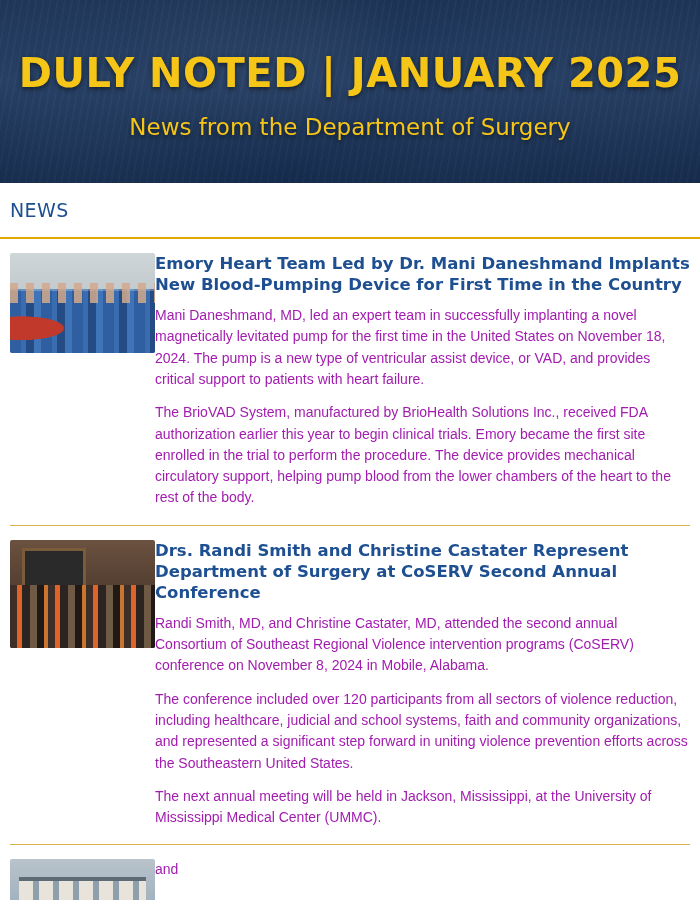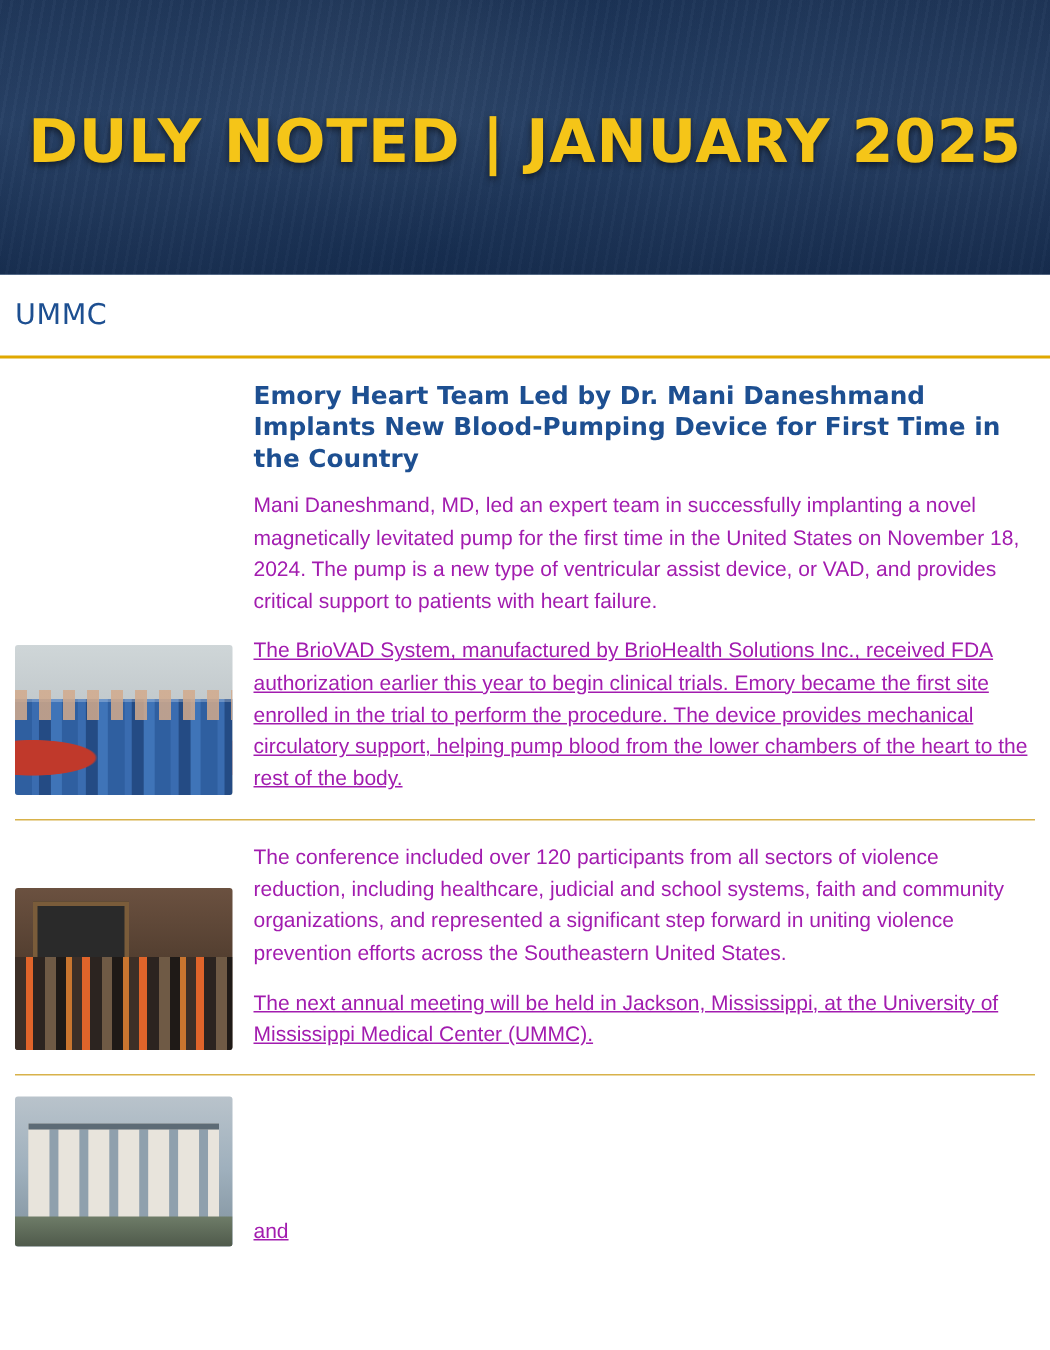--- a/index.html
+++ b/index.html
@@ -95,24 +95,23 @@
     font-family: "DejaVu Sans", sans-serif;
   }
 
   
   .articles {
     padding: 0 10px;
     box-sizing: border-box;
   }
   .article {
     display: flex;
-    gap: 14px;
     padding: 14px 0 16px 0;
     border-bottom: 1px solid #d8b24a;
-    align-items: flex-end;
+    align-items: flex-start;
   }
   .article:last-child { border-bottom: none; }
 
   .thumb {
     width: 145px;
     flex: 0 0 145px;
     height: 100px;
     border-radius: 2px;
     overflow: hidden;
     position: relative;
@@ -199,51 +198,54 @@
     line-height: 1.28;
     font-weight: bold;
     margin: 0 0 10px 0;
   }
   .para {
     font-size: 14px;
     line-height: 1.52;
     margin: 0 0 12px 0;
     color: #a21caf;
   }
-  .para:last-child { margin-bottom: 0; text-decoration: underline; }
+  .para:last-child { margin-bottom: 0; }
 </style>
 </head>
 <body>
 
 <div class="hero">
   <div class="hero-photo"></div>
   <div class="hero-overlay"></div>
   <div class="hero-text">
     <div class="hero-title">DULY NOTED | JANUARY 2025</div>
+    <div class="hero-sub">News from the Department of Surgery</div>
   </div>
 </div>
 
 <div class="section-band">
-  <div class="section-title">UMMC</div>
+  <div class="section-title">NEWS</div>
 </div>
 
 <div class="articles">
 
   <div class="article">
     <div class="thumb thumb-group"></div>
     <div class="body">
       <h2 class="headline">Emory Heart Team Led by Dr. Mani Daneshmand Implants New Blood-Pumping Device for First Time in the Country</h2>
       <p class="para">Mani Daneshmand, MD, led an expert team in successfully implanting a novel magnetically levitated pump for the first time in the United States on November 18, 2024. The pump is a new type of ventricular assist device, or VAD, and provides critical support to patients with heart failure.</p>
       <p class="para">The BrioVAD System, manufactured by BrioHealth Solutions Inc., received FDA authorization earlier this year to begin clinical trials. Emory became the first site enrolled in the trial to perform the procedure. The device provides mechanical circulatory support, helping pump blood from the lower chambers of the heart to the rest of the body.</p>
     </div>
   </div>
 
   <div class="article">
     <div class="thumb thumb-conf tall"></div>
     <div class="body">
+      <h2 class="headline">Drs. Randi Smith and Christine Castater Represent Department of Surgery at CoSERV Second Annual Conference</h2>
+      <p class="para">Randi Smith, MD, and Christine Castater, MD, attended the second annual Consortium of Southeast Regional Violence intervention programs (CoSERV) conference on November 8, 2024 in Mobile, Alabama.</p>
       <p class="para">The conference included over 120 participants from all sectors of violence reduction, including healthcare, judicial and school systems, faith and community organizations, and represented a significant step forward in uniting violence prevention efforts across the Southeastern United States.</p>
       <p class="para">The next annual meeting will be held in Jackson, Mississippi, at the University of Mississippi Medical Center (UMMC).</p>
     </div>
   </div>
 
   <div class="article">
     <div class="thumb thumb-bldg"></div>
     <div class="body">
       <p class="para"> and</p>
     </div>

